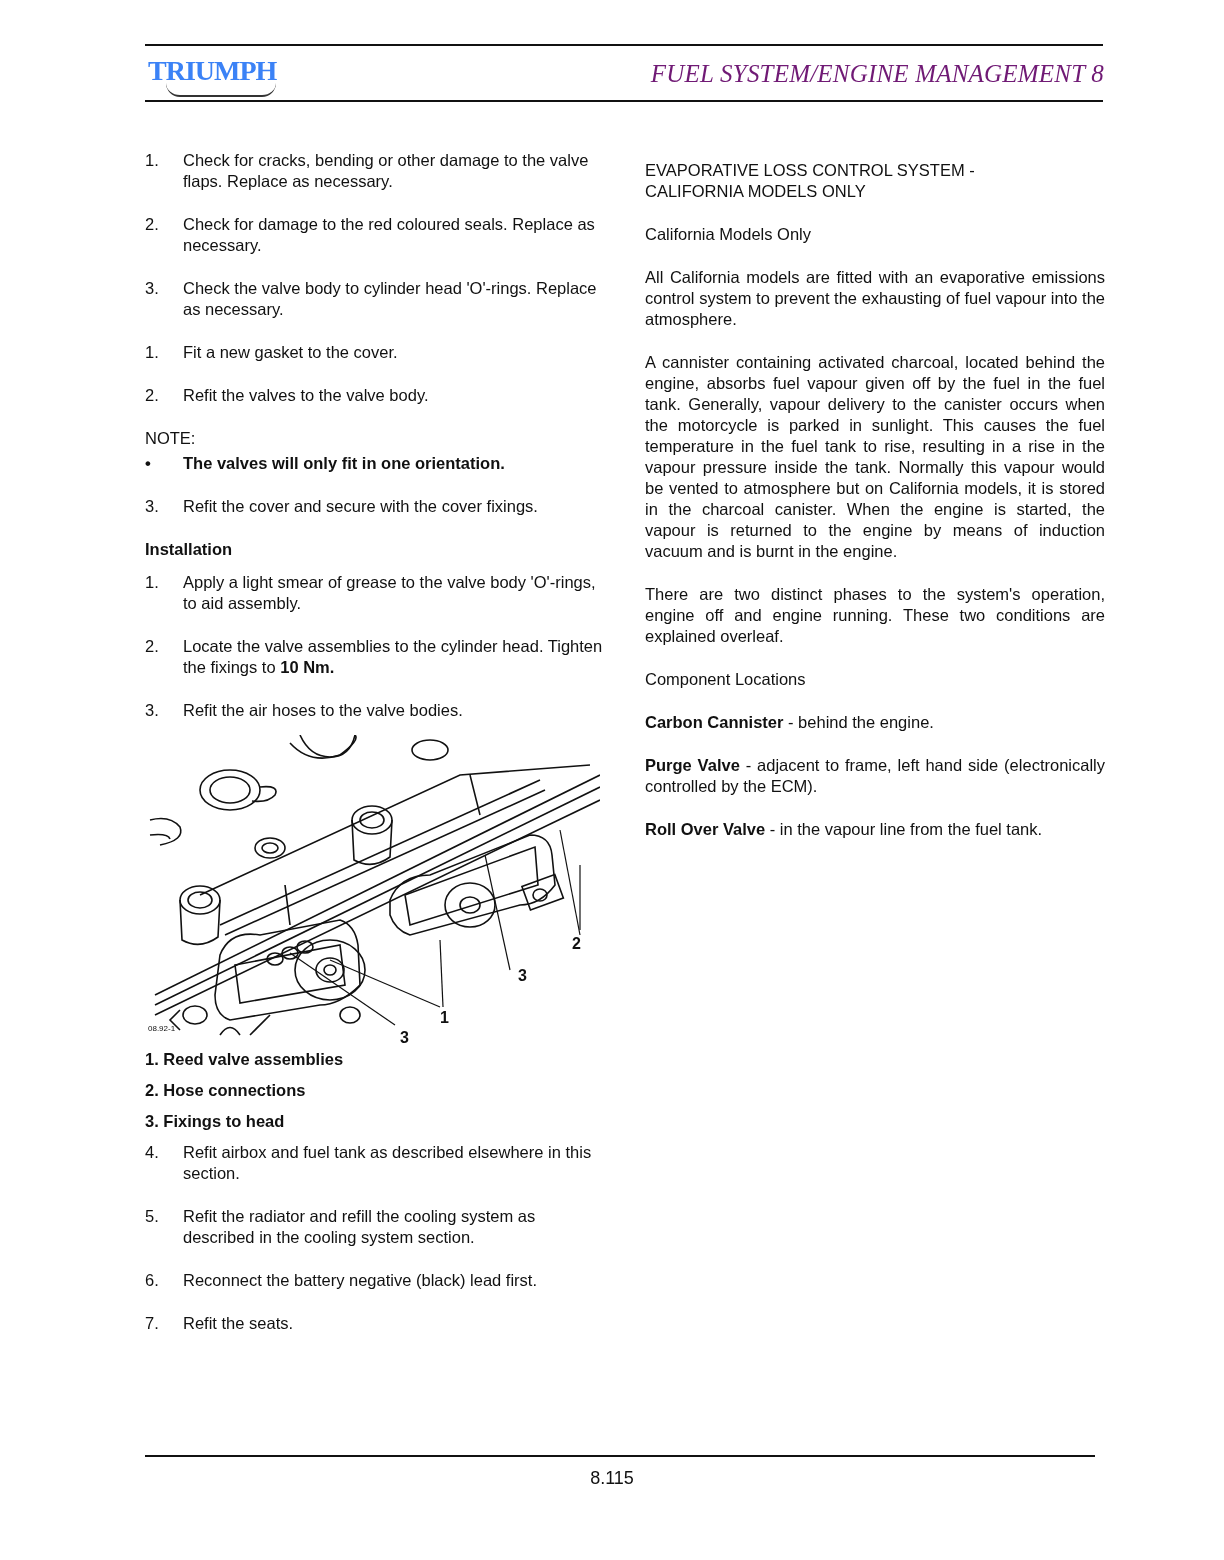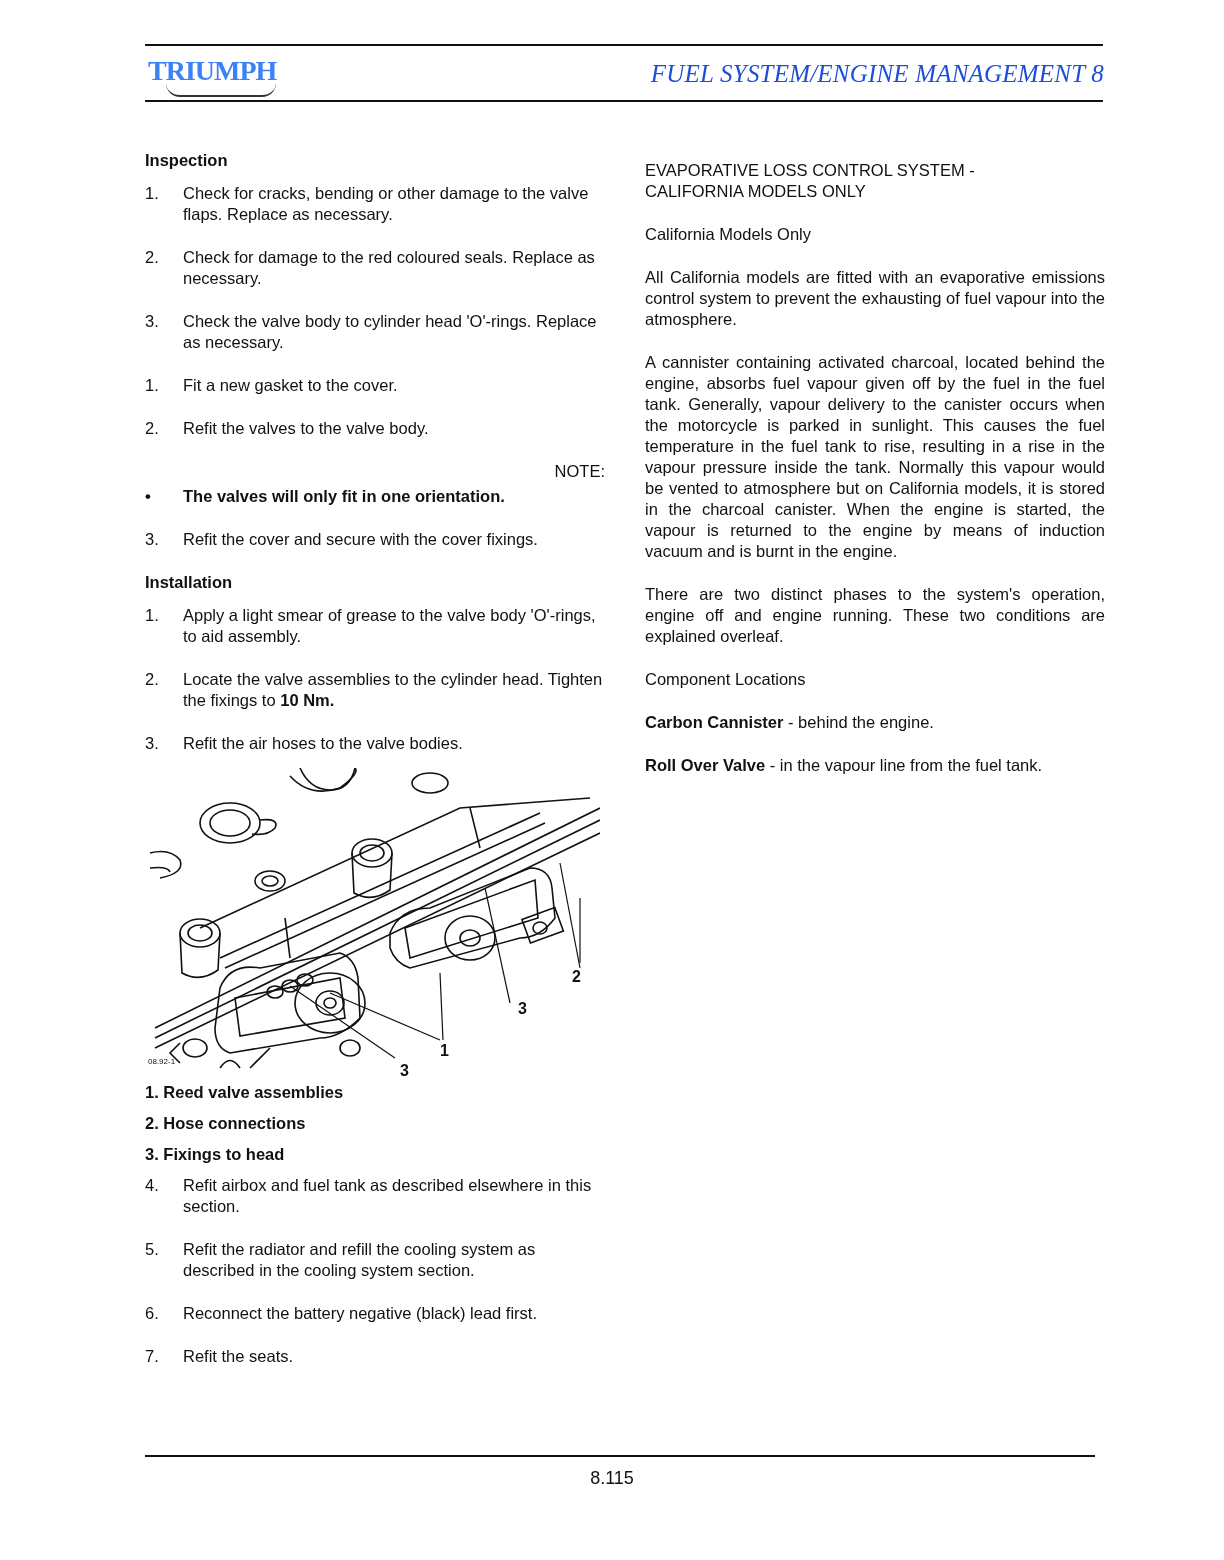--- a/index.html
+++ b/index.html
@@ -1,49 +1,48 @@
 <!DOCTYPE html>
 <html><head>
 <meta charset="utf-8">
 <style>
   html, body { margin: 0; padding: 0; background: #ffffff; }
   body { width: 1224px; height: 1560px; position: relative; overflow: hidden; font-family: "Liberation Sans", sans-serif; color: #111; }
   .rule { position: absolute; background: #111; }
   .logo { position: absolute; left: 148px; top: 55px; font-family: "Liberation Serif", serif; font-size: 28px; font-weight: bold; letter-spacing: -1px; color: #3b82f6; }
   .logo .swoosh { position: absolute; left: 18px; top: 28px; width: 110px; height: 12px; border-bottom: 2px solid #333; border-radius: 0 0 60px 60px; }
-  .chapter-title { position: absolute; right: 120px; top: 60px; font-family: "Liberation Serif", serif; font-style: italic; font-size: 25px; color: #1d4ed8; letter-spacing: 0.2px; }
+  .chapter-title { position: absolute; right: 120px; top: 60px; font-family: "Liberation Serif", serif; font-style: italic; font-size: 25px; color: #701a75; letter-spacing: 0.2px; }
   .col { position: absolute; font-size: 16.5px; line-height: 21px; }
   .col-left { left: 145px; top: 150px; width: 460px; }
   .col-right { left: 645px; top: 160px; width: 460px; }
   h3 { font-size: 16.5px; margin: 0 0 12px 0; font-weight: bold; }
   .step { display: flex; margin-bottom: 22px; }
   .step .num { width: 38px; flex: 0 0 38px; }
   .step .txt { flex: 1; }
   .bold { font-weight: bold; }
-  .note-label { margin: 0 0 4px 0; text-align: right; }
+  .note-label { margin: 0 0 4px 0; }
   .bullet { display: flex; margin-bottom: 22px; font-weight: bold; }
   .bullet .num { width: 38px; flex: 0 0 38px; }
   .justify { text-align: justify; margin: 0 0 22px 0; }
   .rhead { font-weight: normal; margin: 0 0 22px 0; }
   .diagram { position: relative; width: 460px; height: 310px; margin: 0 0 4px -5px; }
   .fig-id { position: absolute; left: 8px; bottom: 6px; font-size: 8px; }
   .callout { position: absolute; font-weight: bold; font-size: 16px; }
   .legend { font-weight: bold; margin: 0 0 10px 0; }
   .page-number { position: absolute; left: 0; right: 0; top: 1468px; text-align: center; font-size: 18px; }
 </style>
 </head>
 <body>
 
 <div class="rule" style="left:145px; top:44px; width:958px; height:2px;"></div>
 <div class="logo"><span>TRIUMPH</span><span class="swoosh"></span></div>
 <div class="chapter-title">FUEL SYSTEM/ENGINE MANAGEMENT  8</div>
 <div class="rule" style="left:145px; top:100px; width:958px; height:2px;"></div>
 
 <div class="col col-left">
-  <h3>Inspection</h3>
   <div class="step">
       <span class="num">1.</span>
       <span class="txt">Check for cracks, bending or other damage to the valve flaps.  Replace as necessary.</span>
     </div>
   <div class="step">
       <span class="num">2.</span>
       <span class="txt">Check for damage to the red coloured seals. Replace as necessary.</span>
     </div>
   <div class="step">
       <span class="num">3.</span>
@@ -170,17 +169,18 @@
 </div>
 
 <div class="col col-right">
   <div class="rhead" style="width:400px;">EVAPORATIVE LOSS CONTROL SYSTEM - CALIFORNIA MODELS ONLY</div>
   <div class="rhead">California Models Only</div>
   <p class="justify">All California models are fitted with an evaporative emissions control system to prevent the exhausting of fuel vapour into the atmosphere.</p>
   <p class="justify">A cannister containing activated charcoal, located behind the engine, absorbs fuel vapour given off by the fuel in the fuel tank.  Generally, vapour delivery to the canister occurs when the motorcycle is parked in sunlight.  This causes the fuel temperature in the fuel tank to rise, resulting in a rise in the vapour pressure inside the tank.  Normally this vapour would be vented to atmosphere but on California models, it is stored in the charcoal canister.  When the engine is started, the vapour is returned to the engine by means of induction vacuum and is burnt in the engine.</p>
   <p class="justify">There are two distinct phases to the system's operation, engine off and engine running.  These two conditions are explained overleaf.</p>
   <div class="rhead">Component Locations</div>
   <p class="justify"><span class="bold">Carbon Cannister</span><span> - behind the engine.</span></p>
+  <p class="justify"><span class="bold">Purge Valve</span><span> - adjacent to frame, left hand side (electronically controlled by the ECM).</span></p>
   <p class="justify"><span class="bold">Roll Over Valve</span><span> - in the vapour line from the fuel tank.</span></p>
 </div>
 
 <div class="rule" style="left:145px; top:1455px; width:950px; height:2px;"></div>
 <div class="page-number">8.115</div>
 
 </body></html>

